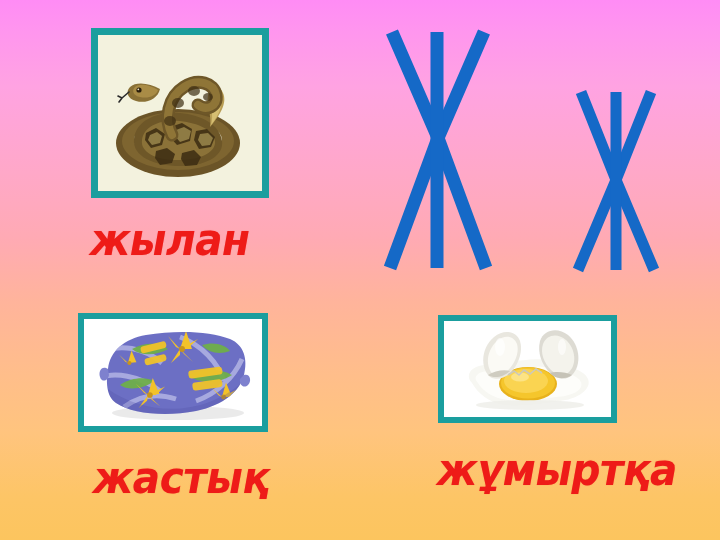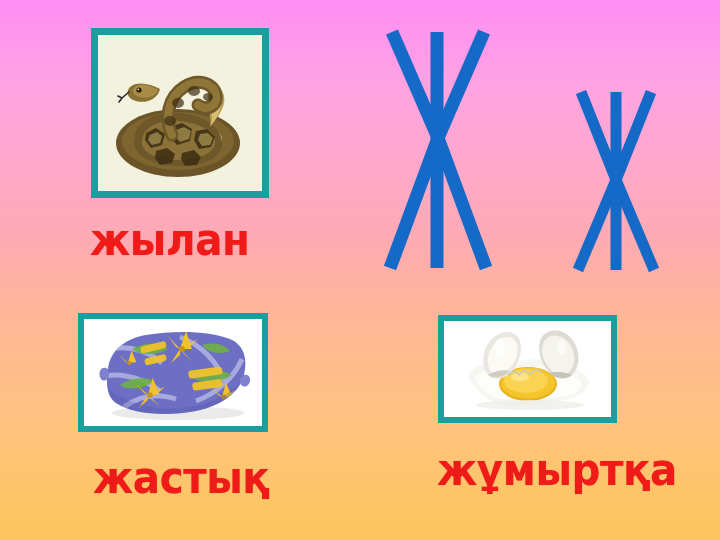--- a/index.html
+++ b/index.html
@@ -22,20 +22,21 @@
         #FF96EE 6%,
         #FFA3E2 16%,
         #FFA8C8 32%,
         #FFAAB4 44%,
         #FFB49B 56%,
         #FFBD8C 68%,
         #FFC47E 80%,
         #FDC566 92%,
         #FCC55E 100%);
     overflow: hidden;
+    font-style: italic;
   }
 
   
   .frame {
     position: absolute;
     box-sizing: border-box;
     border-style: solid;
     background: #ffffff;
   }
   .frame .photo {

